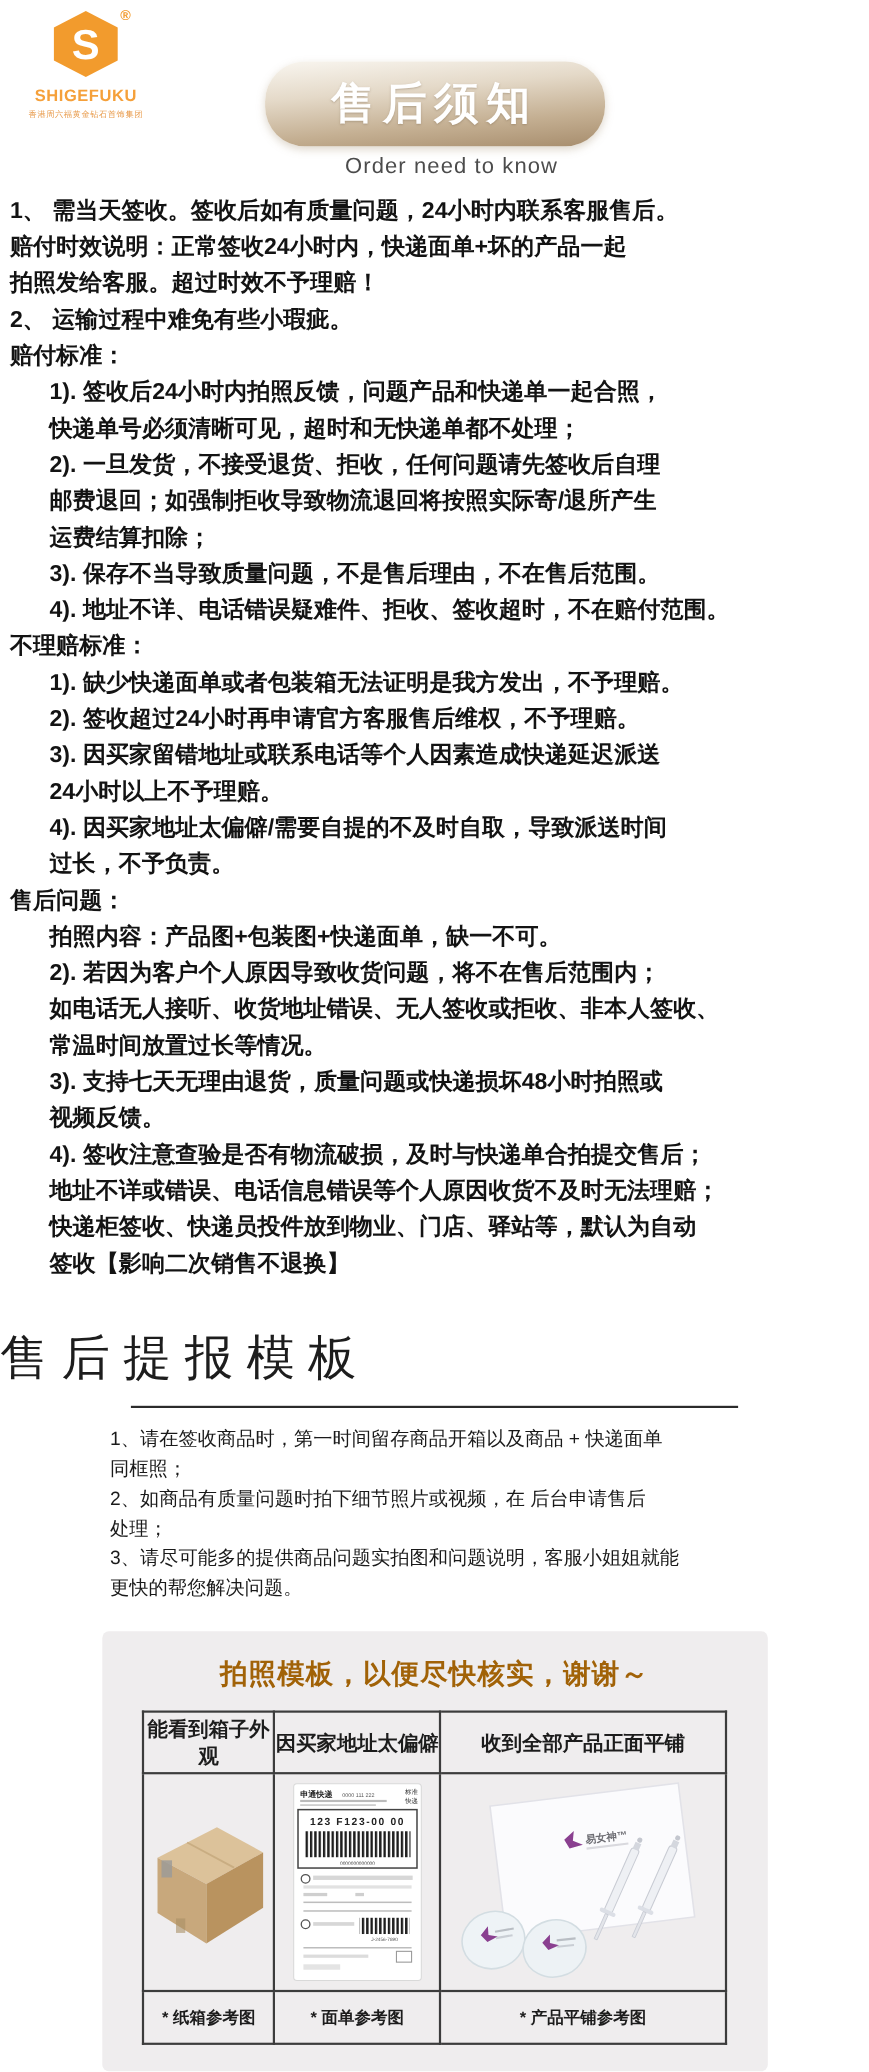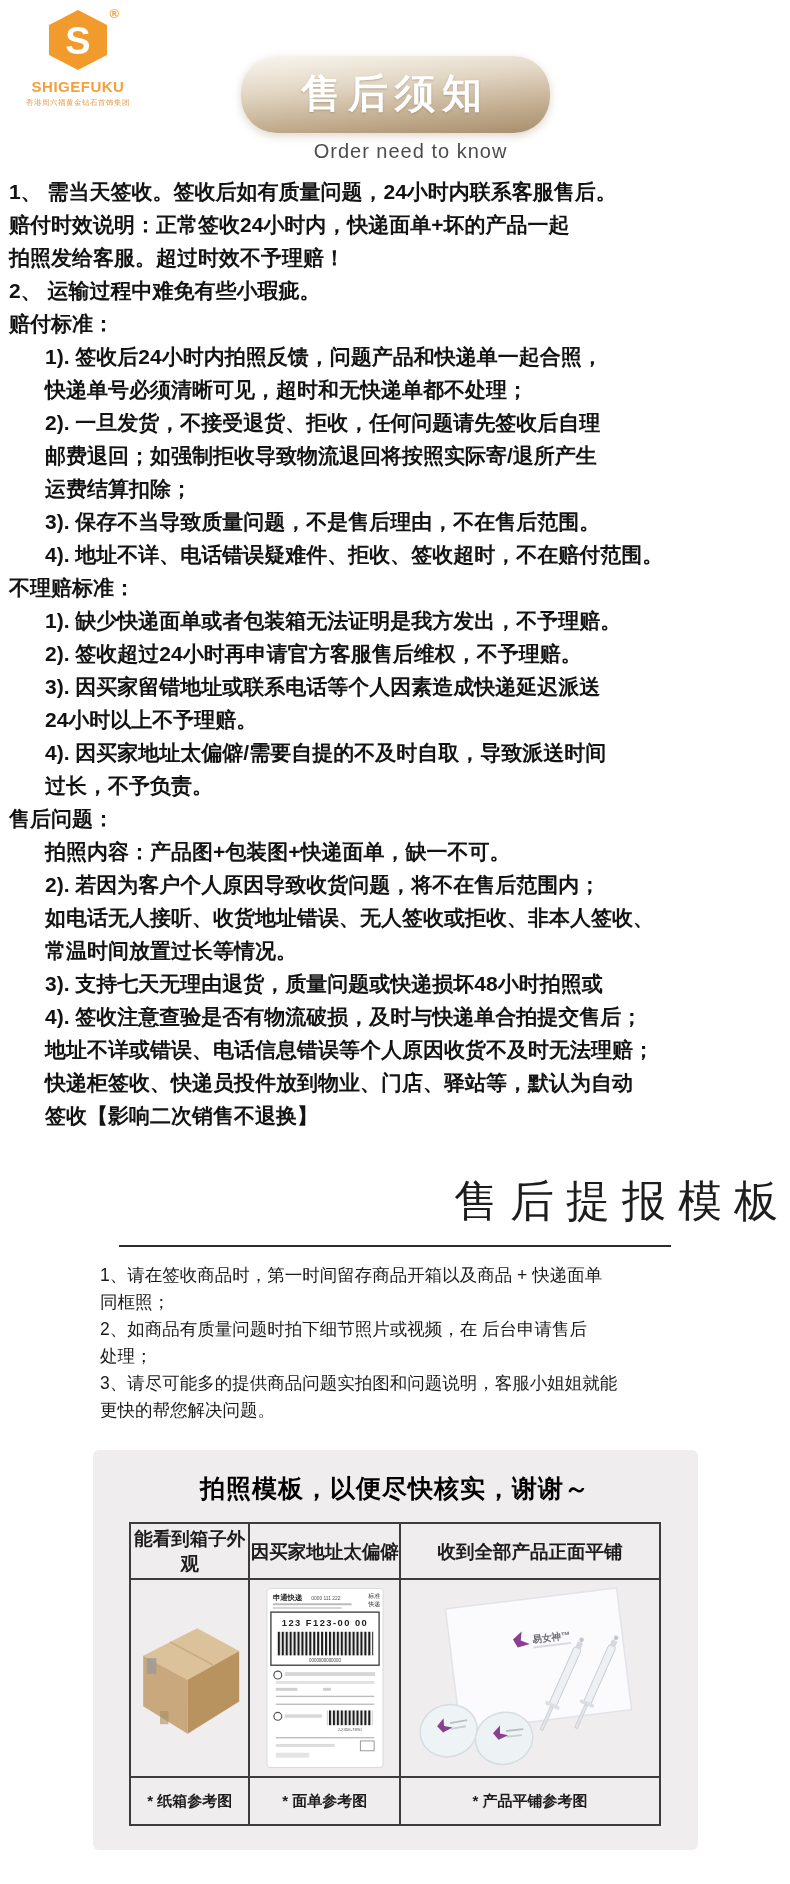--- a/index.html
+++ b/index.html
@@ -36,37 +36,37 @@
   }
   .subtitle{margin-top:7px;font-size:20px;color:#4c4c4c;letter-spacing:1px;font-weight:500;margin-left:31px;}
 
   
   .notice{margin:12px 6px 0 9px;font-size:21px;line-height:33px;font-weight:600;color:#131313;}
   .notice .line.indent-1{padding-left:36px;}
 
   
   .tpl-title{
     margin:40px 0 0;
-    text-align:right;
+    text-align:left;
     font-size:44px;font-weight:500;letter-spacing:12px;color:#1d1d1d;
   }
   .tpl-rule{
     width:552px;height:0;border:none;border-top:2.5px solid #2b2b2b;
     margin:14px auto 15px;
   }
   .tpl-steps{margin:0 80px 0 100px;font-size:17.5px;line-height:27px;font-weight:400;color:#1a1a1a;}
 
   
   .photo-box{
     width:605px;margin:26px auto 0;
     background:#efedee;border-radius:6px;
     padding:20px 0 24px;
     box-sizing:border-box;
   }
-  .photo-title{text-align:center;font-size:25px;font-weight:bold;color:#000000;margin:2px 0 17px;letter-spacing:1px;}
+  .photo-title{text-align:center;font-size:25px;font-weight:bold;color:#a16207;margin:2px 0 17px;letter-spacing:1px;}
   table.photo-table{
     width:532px;margin:0 auto;border-collapse:collapse;table-layout:fixed;
   }
   table.photo-table td{
     border:2px solid #3c3c3c;text-align:center;vertical-align:middle;padding:0;
   }
   .col-1{width:22.4%;} .col-2{width:28.4%;} .col-3{width:49.2%;}
   tr.hdr td{height:54px;font-size:18.5px;font-weight:bold;color:#1c1c1c;}
   tr.img td{height:196px;}
   tr.cap td{height:46px;font-size:15px;font-weight:bold;color:#1c1c1c;}
@@ -114,20 +114,21 @@
       <div class="line indent-1">3). 因买家留错地址或联系电话等个人因素造成快递延迟派送</div>
       <div class="line indent-1">24小时以上不予理赔。</div>
       <div class="line indent-1">4). 因买家地址太偏僻/需要自提的不及时自取，导致派送时间</div>
       <div class="line indent-1">过长，不予负责。</div>
       <div class="line indent-0">售后问题：</div>
       <div class="line indent-1">拍照内容：产品图+包装图+快递面单，缺一不可。</div>
       <div class="line indent-1">2). 若因为客户个人原因导致收货问题，将不在售后范围内；</div>
       <div class="line indent-1">如电话无人接听、收货地址错误、无人签收或拒收、非本人签收、</div>
       <div class="line indent-1">常温时间放置过长等情况。</div>
       <div class="line indent-1">3). 支持七天无理由退货，质量问题或快递损坏48小时拍照或</div>
+      <div class="line indent-1">视频反馈。</div>
       <div class="line indent-1">4). 签收注意查验是否有物流破损，及时与快递单合拍提交售后；</div>
       <div class="line indent-1">地址不详或错误、电话信息错误等个人原因收货不及时无法理赔；</div>
       <div class="line indent-1">快递柜签收、快递员投件放到物业、门店、驿站等，默认为自动</div>
       <div class="line indent-1">签收【影响二次销售不退换】</div>
     </section>
 
   <h2 class="tpl-title">售后提报模板</h2>
   <hr class="tpl-rule">
   <div class="tpl-steps">
       <div class="line indent-0">1、请在签收商品时，第一时间留存商品开箱以及商品 + 快递面单</div>

